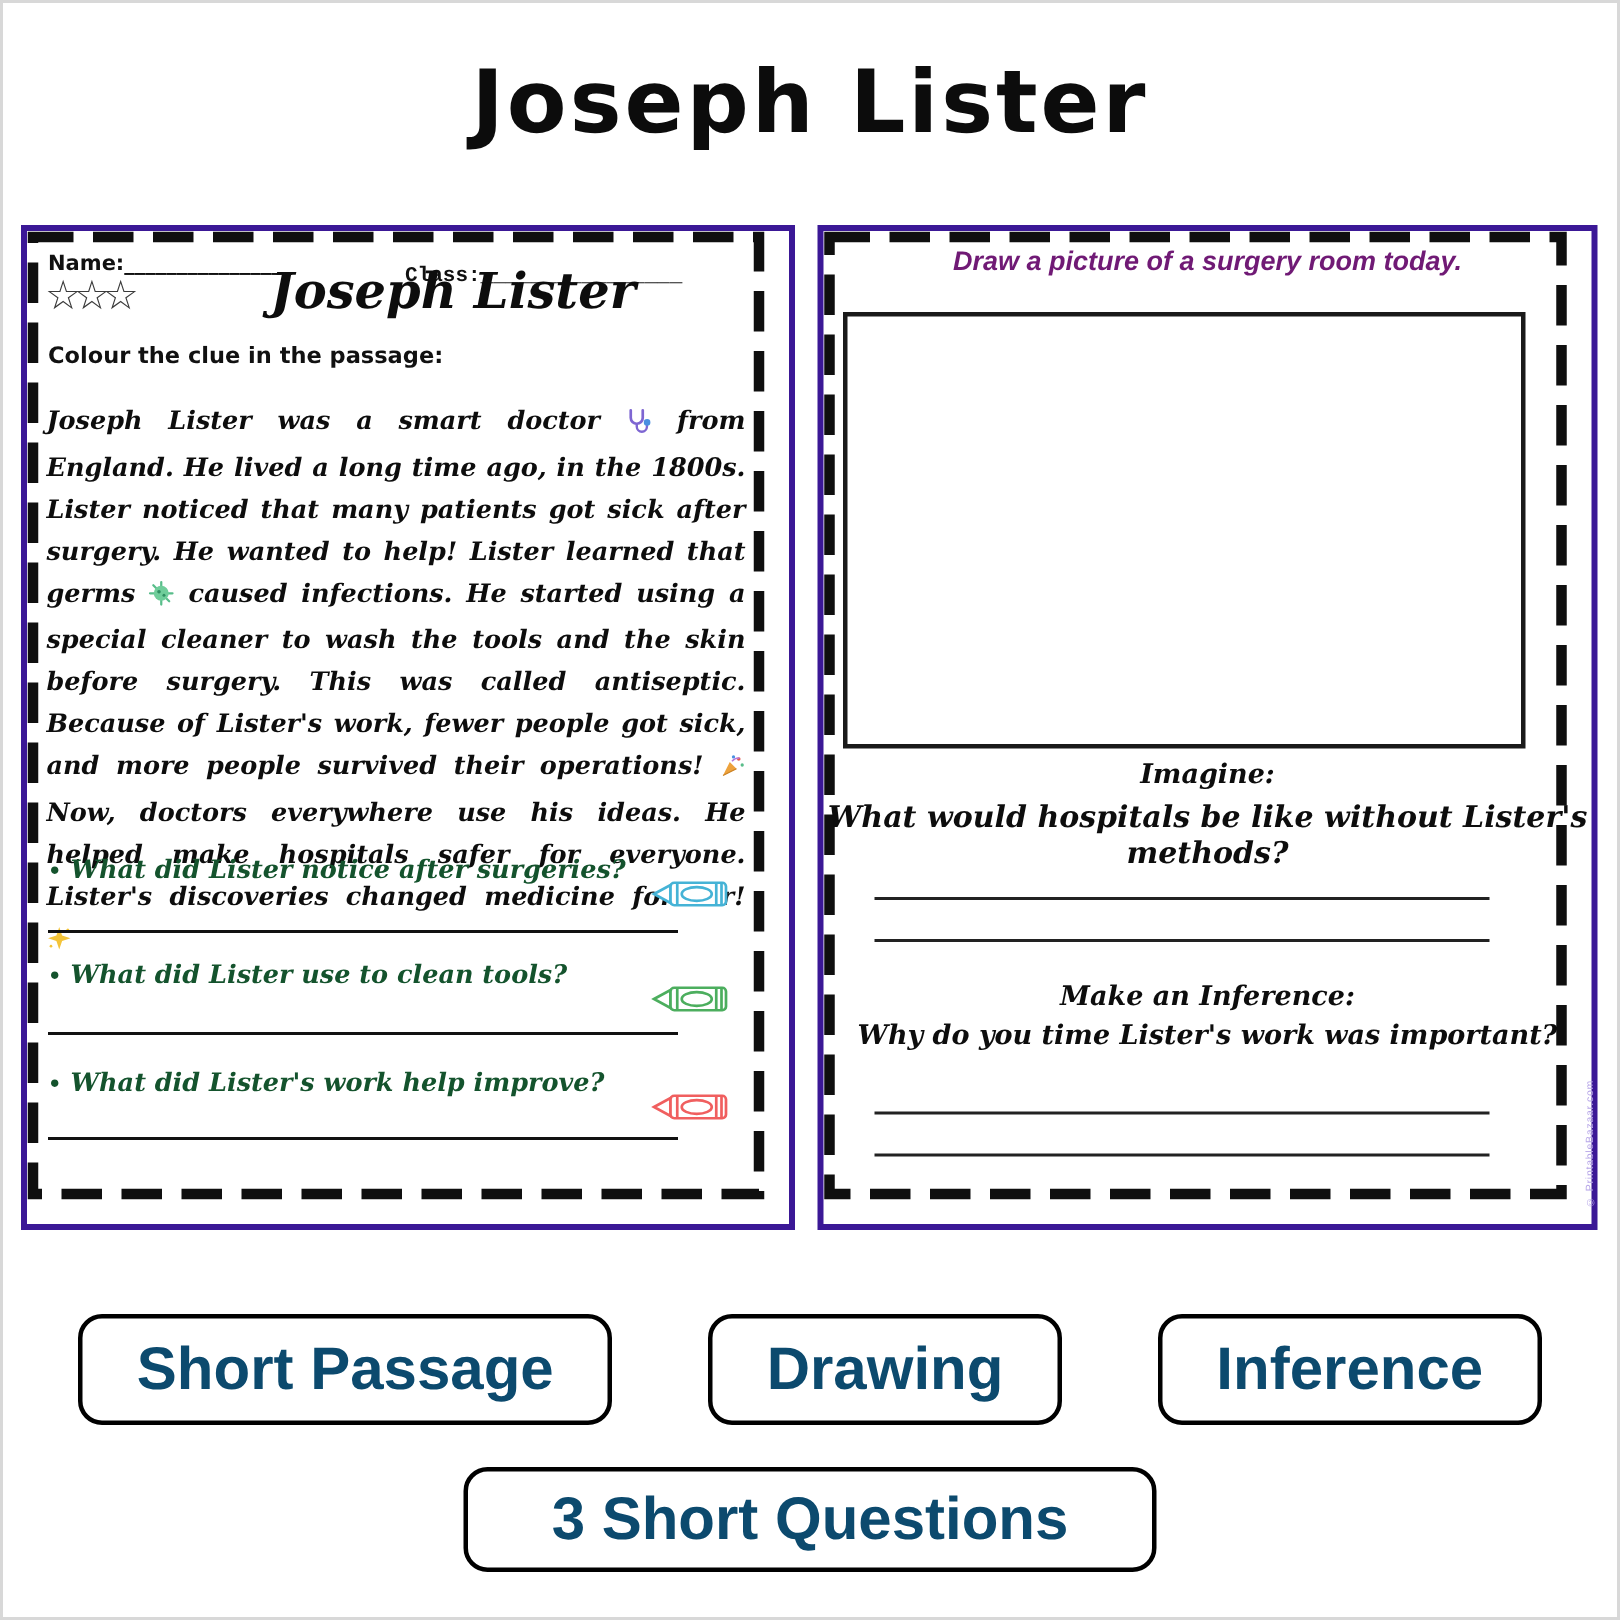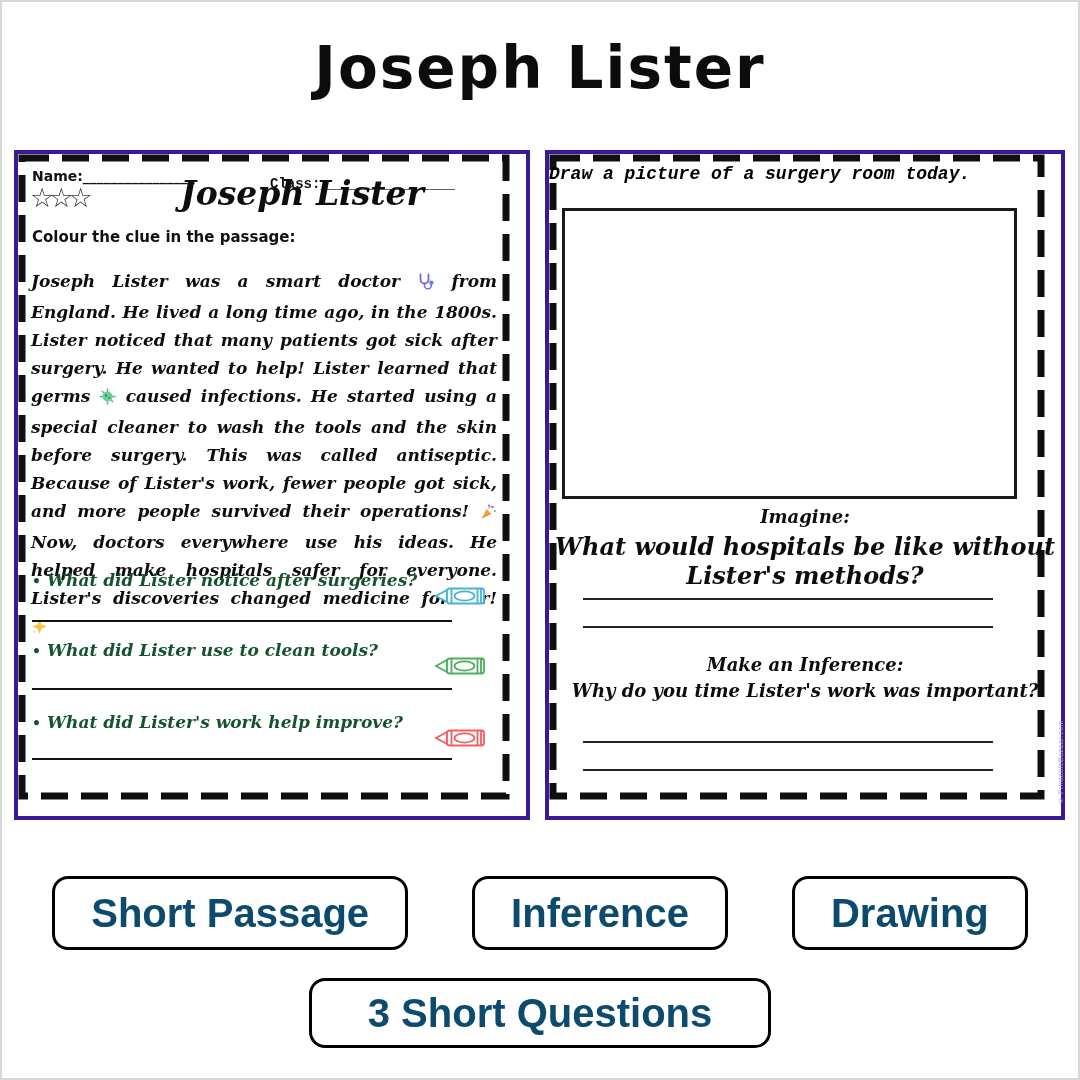--- a/index.html
+++ b/index.html
@@ -36,28 +36,28 @@
 
   .question{position:absolute;left:14px;width:452px;}
   .q1{top:416px;} .q2{top:486px;} .q3{top:558px;}
   .q-text{font-family:"DejaVu Serif",serif;font-style:italic;font-weight:700;font-size:17px;color:#14532d;}
   .q-bullet{font-size:14px;margin-right:6px;}
   .crayon{position:absolute;right:-2px;top:16px;width:52px;height:20px;}
   .answer-line{position:absolute;left:0;width:420px;border-bottom:2px solid #111;}
   .q1 .answer-line{top:50px;} .q2 .answer-line{top:48px;} .q3 .answer-line{top:46px;}
 
   
-  .draw-prompt{position:absolute;top:10px;left:0;width:100%;text-align:left;
-               font-family:Liberation Mono, monospace;font-style:italic;font-weight:700;font-size:18px;color:#000000;}
+  .draw-prompt{position:absolute;top:10px;left:0;width:100%;text-align:center;
+               font-family:Liberation Sans, sans-serif;font-style:italic;font-weight:700;font-size:18px;color:#701a75;}
   .draw-box{position:absolute;top:54px;left:13px;width:455px;height:291px;
             border:3px solid #1a1a1a;box-sizing:border-box;background:#fff;}
   .center-script{position:absolute;left:0;width:100%;text-align:center;
                  font-family:"DejaVu Serif",serif;font-style:italic;font-weight:700;color:#0d0d0d;}
   .imagine-heading{top:352px;font-size:18px;}
-  .imagine-question{top:378px;font-size:24px;}
+  .imagine-question{top:378px;font-size:20px;}
   .inference-heading{top:500px;font-size:18px;}
   .inference-question{top:526px;font-size:18px;}
   .r-line{position:absolute;left:34px;width:410px;border-bottom:2px solid #222;}
   .rl1{top:444px;} .rl2{top:472px;} .rl3{top:587px;} .rl4{top:615px;}
   .watermark{position:absolute;right:1px;bottom:16px;writing-mode:vertical-rl;transform:rotate(180deg);
              font-size:7px;color:#b7a6e8;letter-spacing:.5px;}
 
   
   .tags-row{position:absolute;left:0;width:100%;display:flex;justify-content:center;align-items:center;}
   .tags-row.row1{top:876px;gap:64px;}
@@ -180,20 +180,20 @@
       <div class="center-script inference-heading">Make an Inference:</div>
       <div class="center-script inference-question">Why do you time Lister's work was important?</div>
       <div class="r-line rl3"></div>
       <div class="r-line rl4"></div>
     </div>
     <div class="watermark">© PrintableBazaar.com</div>
   </div>
 
   <div class="tags-row row1">
     <div class="tag">Short Passage</div>
+    <div class="tag">Drawing</div>
     <div class="tag">Inference</div>
-    <div class="tag">Drawing</div>
   </div>
   <div class="tags-row row2">
     <div class="tag">3 Short Questions</div>
   </div>
 
 </div>
 
 </body></html>

